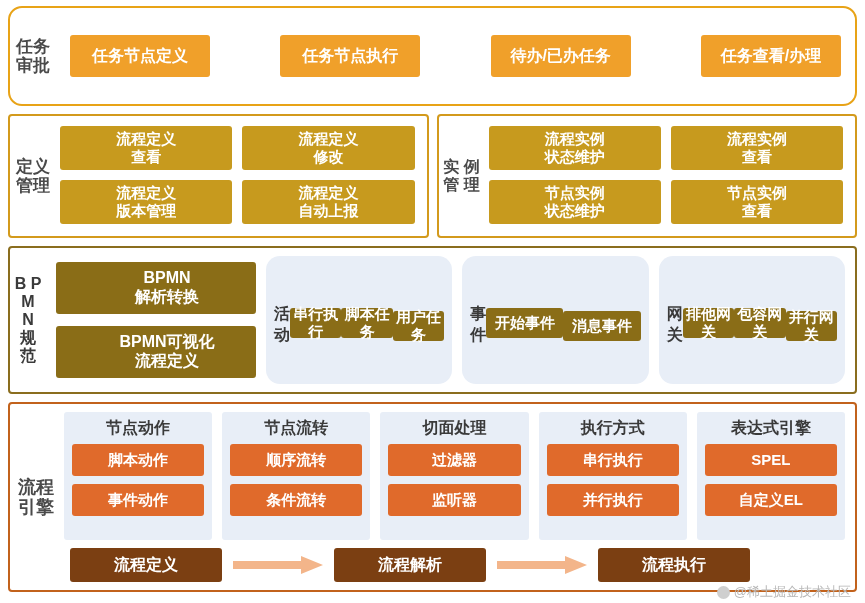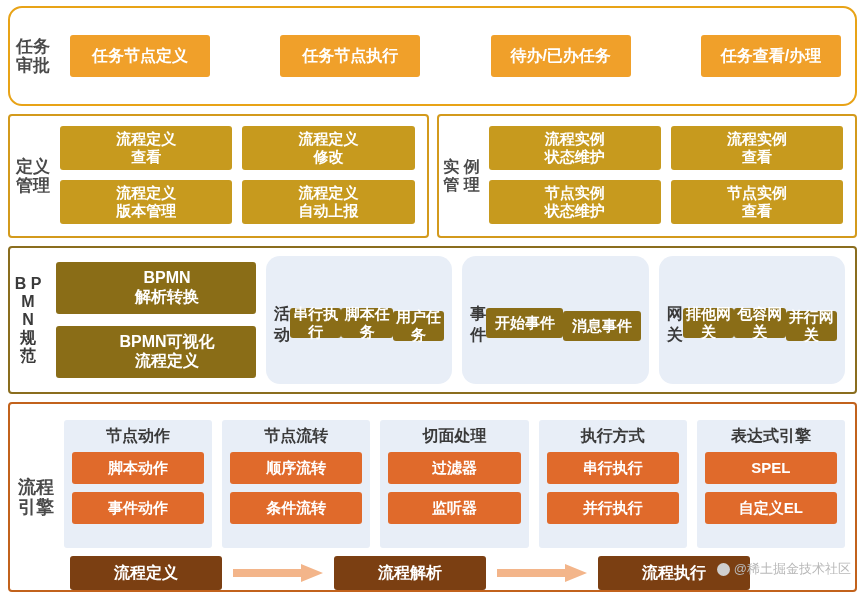--- a/index.html
+++ b/index.html
@@ -159,21 +159,21 @@
   
   .row4 {
     margin-top: 8px;
     height: 190px;
   }
   .row4 .band-label { width: 52px; font-size: 18px; }
   .engine-body {
     flex: 1 1 auto;
     display: flex;
     flex-direction: column;
-    padding: 16px 10px 8px 2px;
+    padding: 8px 10px 8px 2px;
     box-sizing: border-box;
   }
   .engine-cols {
     flex: 1 1 auto;
     display: flex;
     gap: 10px;
   }
   .ecol {
     flex: 1 1 0;
     background: #e8eef7;
@@ -208,21 +208,21 @@
     width: 112px;
     display: flex;
     align-items: center;
     justify-content: center;
   }
   .arrow svg { display: block; }
 
   .watermark {
     position: absolute;
     right: 14px;
-    bottom: 25px;
+    bottom: 2px;
     font-size: 13px;
     color: #b8b8b8;
     display: flex;
     align-items: center;
     gap: 4px;
   }
   .wm-dot {
     width: 13px;
     height: 13px;
     border-radius: 50%;

